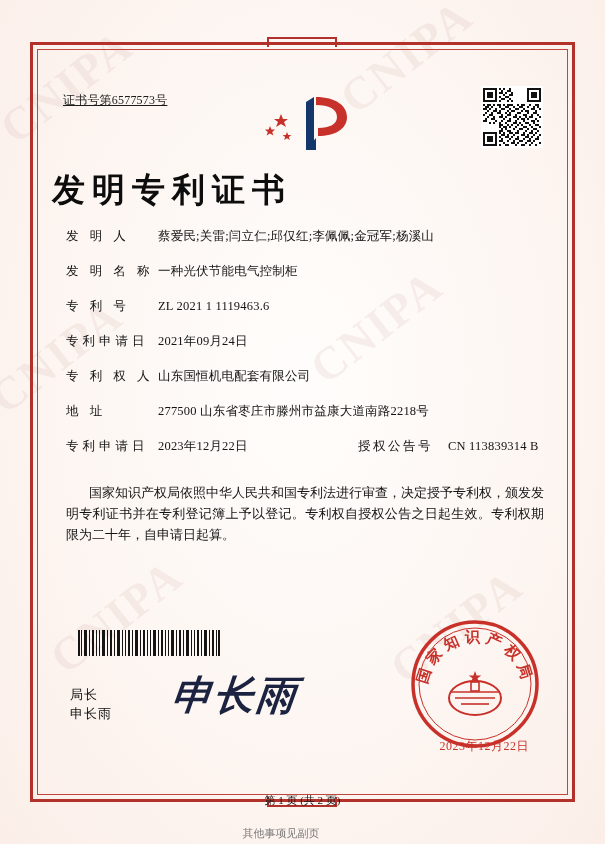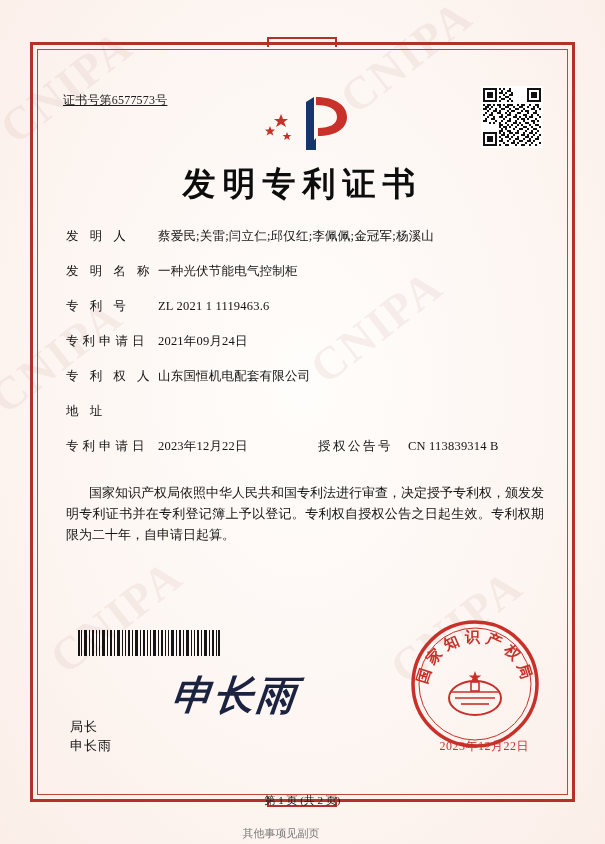--- a/index.html
+++ b/index.html
@@ -106,23 +106,22 @@
   .emblem {
     position: absolute;
     left: 50%; top: 18px;
     transform: translateX(-50%);
     width: 110px; height: 70px;
   }
 
   
   .title {
     position: absolute;
-    left: 0; top: 92px;
+    left: 0; top: 98px;
     width: 501px;
-    text-align: center;
     font-family: Liberation Mono, monospace;
     font-size: 33px;
     font-weight: bold;
     letter-spacing: 7px;
     color: #0d0d0d;
   }
 
   
   .fields {
     position: absolute;
@@ -145,20 +144,21 @@
   }
   .row .val {
     flex: 1 1 auto;
     letter-spacing: 0.2px;
   }
   .row.pair .lab2 {
     width: 90px;
     flex: 0 0 90px;
     letter-spacing: 2.5px;
     white-space: nowrap;
+    margin-left: 40px;
   }
   .row.pair .val1 {
     flex: 0 0 160px;
   }
 
   
   .para {
     position: absolute;
     left: 14px;
     width: 478px;
@@ -181,21 +181,20 @@
 
   
   .sig-label {
     position: absolute;
     left: 18px; top: 615px;
     font-family: "Liberation Serif", serif;
     font-size: 13px;
     line-height: 19px;
     color: #111;
     letter-spacing: 1px;
-    margin-top: 32px;
   }
   .sig-script {
     position: absolute;
     left: 120px; top: 598px;
     font-family: "Liberation Serif", serif;
     font-size: 40px;
     font-style: italic;
     font-weight: bold;
     color: #1b2340;
     letter-spacing: 2px;
@@ -493,20 +492,21 @@
       <div class="row">
         <div class="lab">专利申请日</div>
         <div class="val">2021年09月24日</div>
       </div>
       <div class="row">
         <div class="lab">专 利 权 人</div>
         <div class="val">山东国恒机电配套有限公司</div>
       </div>
       <div class="row">
         <div class="lab">地 址</div>
+        <div class="val">277500 山东省枣庄市滕州市益康大道南路2218号</div>
       </div>
       <div class="row pair">
         <div class="lab">专利申请日</div>
         <div class="val val1">2023年12月22日</div>
         <div class="lab2">授权公告号</div>
         <div class="val">CN 113839314 B</div>
       </div>
     </div>
 
     <div class="para p1">国家知识产权局依照中华人民共和国专利法进行审查，决定授予专利权，颁发发明专利证书并在专利登记簿上予以登记。专利权自授权公告之日起生效。专利权期限为二十年，自申请日起算。</div>

